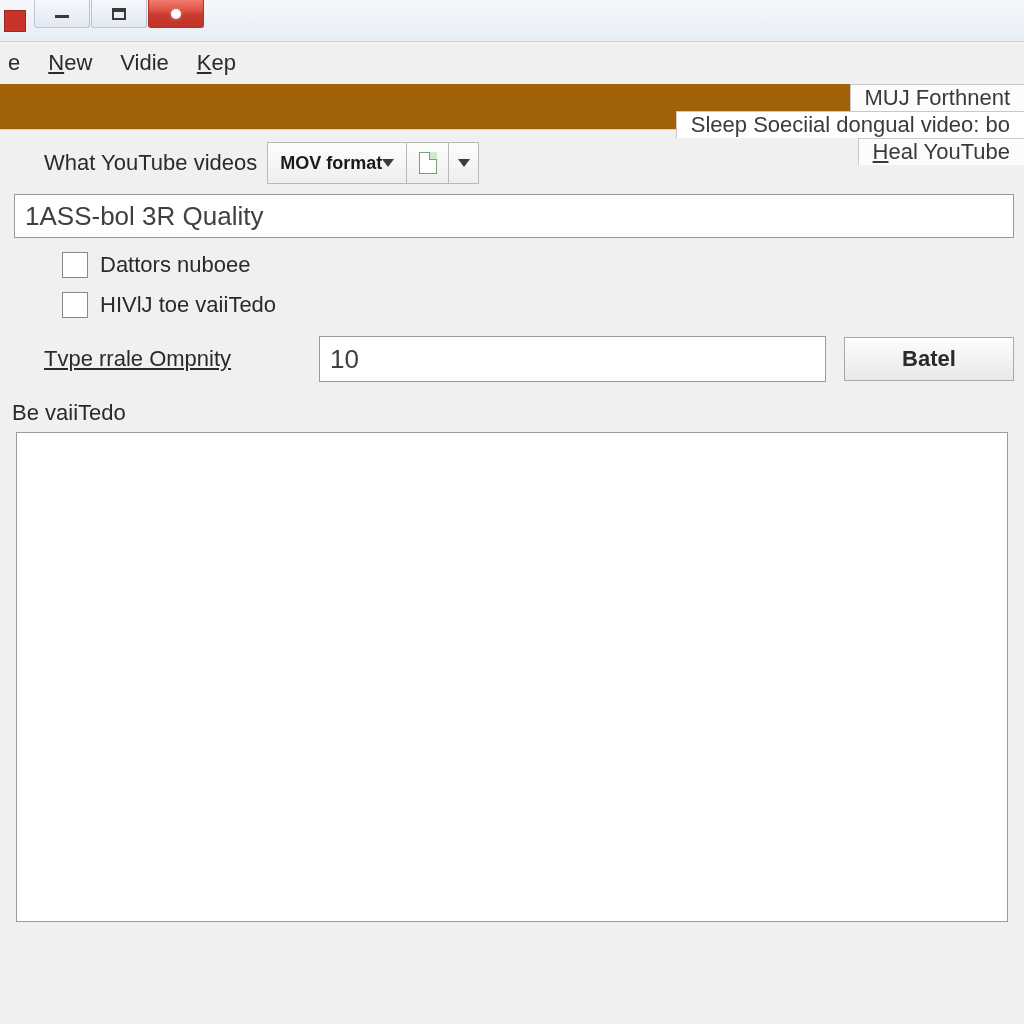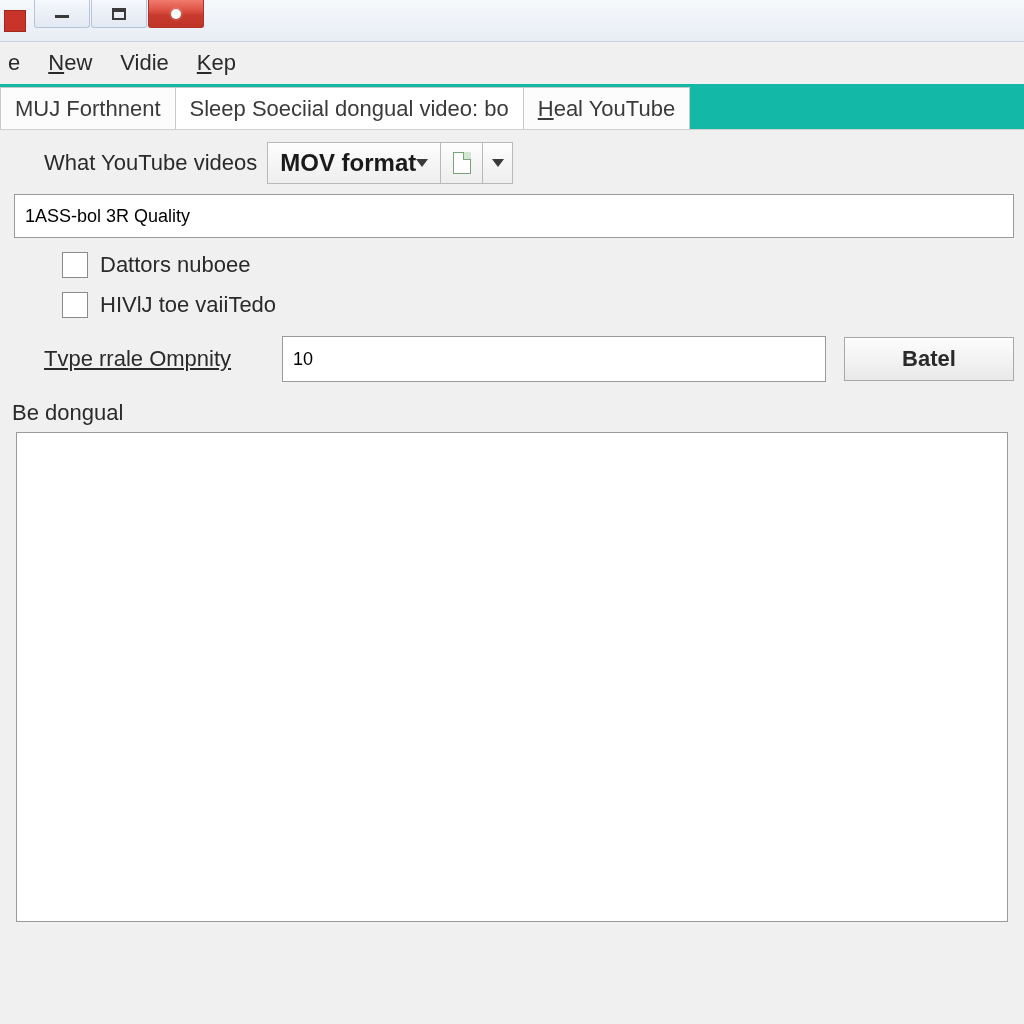--- a/index.html
+++ b/index.html
@@ -85,23 +85,24 @@
       font-size: 22px;
     }
     .menu-item { cursor: pointer; }
     .menu-item .accel { text-decoration: underline; }
     .menu-item-trunc { padding-right: 0; }
     
     .tabstrip {
       display: flex;
       align-items: flex-end;
       height: 46px;
-      background: #14b8a6;
+      background: #a16207;
       padding: 0;
       border-bottom: 1px solid #d0d0d0;
+      flex-direction: column;
     }
     .tab {
       height: 42px;
       padding: 0 14px;
       background: #fcfcfc;
       border: 1px solid #c8c8c8;
       border-bottom: none;
       display: flex;
       align-items: center;
       font-size: 22px;
@@ -130,21 +131,21 @@
     .format-dd {
       display: flex;
       height: 42px;
     }
     .dd-main {
       display: flex;
       align-items: center;
       padding: 0 12px;
       background: linear-gradient(#fdfdfd, #eeeeee);
       border: 1px solid #b8b8b8;
-      font-size: 24px;
+      font-size: 18px;
       font-weight: 600;
       color: #1a1a1a;
     }
     .caret {
       width: 0; height: 0;
       border-left: 6px solid transparent;
       border-right: 6px solid transparent;
       border-top: 8px solid #3a3a3a;
     }
     .dd-aux {
@@ -178,23 +179,23 @@
       justify-content: center;
       background: linear-gradient(#fdfdfd, #eeeeee);
       border: 1px solid #b8b8b8;
       border-left: none;
     }
     .textbox {
       width: 100%;
       height: 44px;
       background: #ffffff;
       border: 1px solid #9a9a9a;
-      font-size: 18px;
+      font-size: 26px;
       padding: 0 10px;
-      color: #000000;
+      color: #404040;
       font-family: inherit;
     }
     .quality-row { padding-left: 4px; margin-bottom: 6px; }
     .check-row {
       display: flex;
       align-items: center;
       gap: 12px;
       padding-left: 52px;
       margin: 14px 0;
       text-align: right;
@@ -205,21 +206,21 @@
       border: 1px solid #8a8a8a;
     }
     .numrow {
       display: flex;
       align-items: center;
       gap: 18px;
       padding-left: 34px;
       margin-top: 18px;
     }
     .numrow .label { min-width: 220px; text-decoration: underline; }
-    .numrow .textbox { flex: 1; max-width: 560px; height: 46px; }
+    .numrow .textbox { flex: 1; max-width: 560px; height: 46px; margin-left: 37px; }
     .btn {
       height: 44px;
       min-width: 170px;
       background: linear-gradient(#fdfdfd, #e9e9e9);
       border: 1px solid #a8a8a8;
       font-size: 22px;
       font-weight: 600;
       color: #2a2a2a;
       cursor: pointer;
     }
@@ -303,16 +304,16 @@
     <div class="checkbox"></div>
     <span class="label">HIVlJ toe vaiiTedo</span>
   </div>
 
   <div class="numrow">
     <span class="label">Tvpe rrale Ompnity</span>
     <input class="textbox" type="text" value="10" style="">
     <button class="btn">Batel</button>
   </div>
 
-  <div class="section-label">Be dongual</div>
+  <div class="section-label">Be vaiiTedo</div>
   <div class="download-area"></div>
 
 </div>
 
 </body></html>

